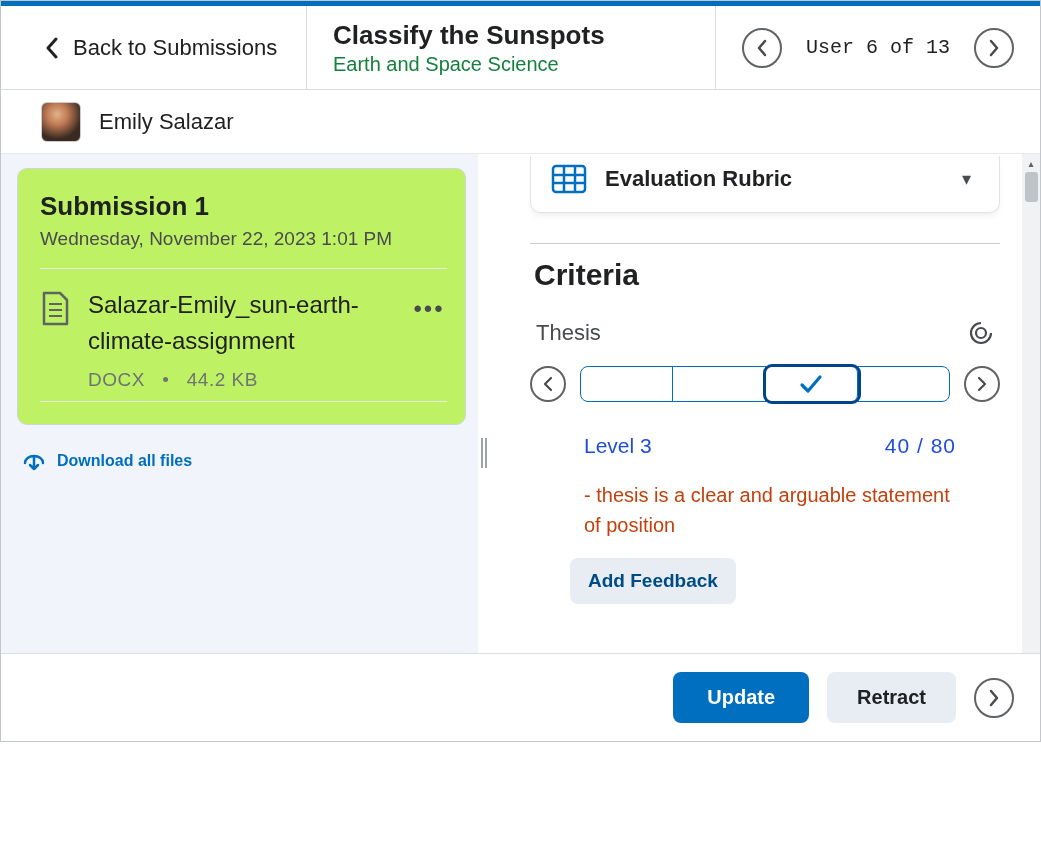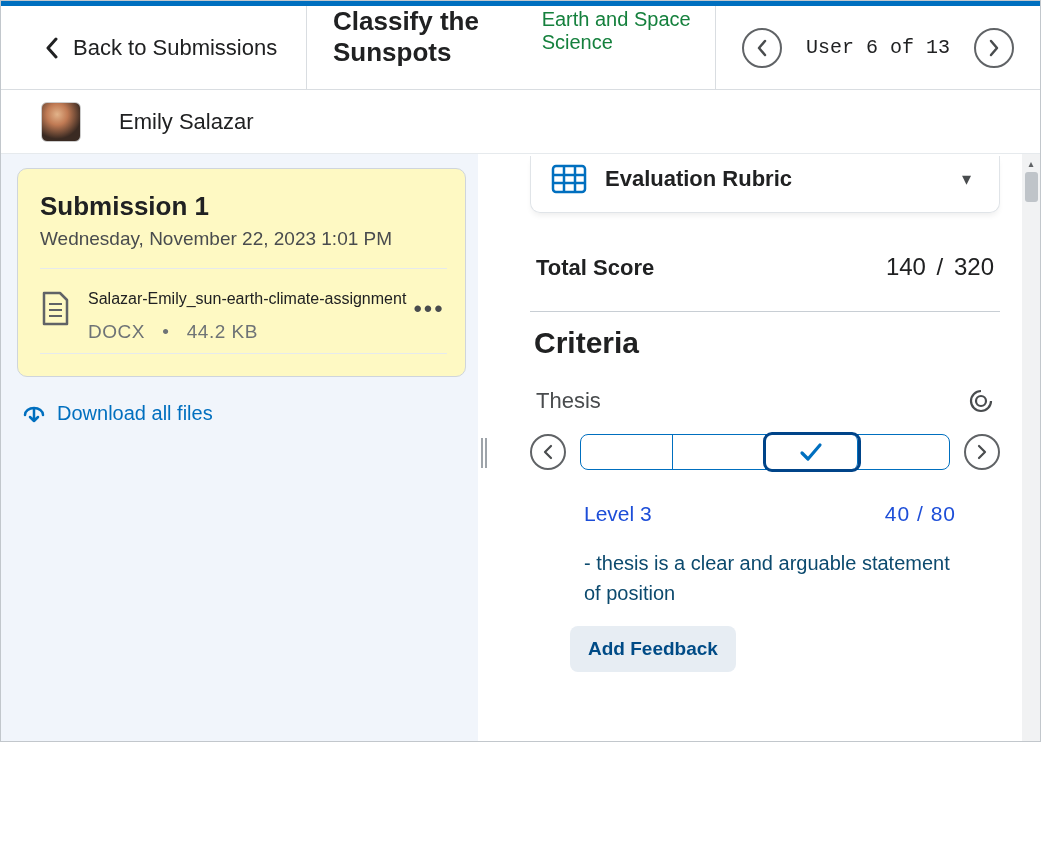--- a/index.html
+++ b/index.html
@@ -4,44 +4,44 @@
   <style>
     * { box-sizing: border-box; margin: 0; padding: 0; }
     html, body { width: 1041px; height: 841px; font-family: -apple-system, BlinkMacSystemFont, "Segoe UI", Arial, sans-serif; color: #202122; background: #fff; }
     .frame { width: 1041px; height: 742px; border: 1px solid #c2c7cc; position: relative; display:flex; flex-direction:column; overflow:hidden; }
     .topbar-blue { height: 5px; background: #006fbf; width: 100%; }
     
     .header-row { height: 84px; display:flex; align-items:stretch; border-bottom: 1px solid #d9dde1; }
     .back-cell { flex: 0 0 306px; display:flex; align-items:center; border-right: 1px solid #d9dde1; padding-left: 44px; cursor:pointer; }
     .back-chevron { width: 14px; height: 22px; margin-right: 14px; }
     .back-text { font-size: 22px; font-weight: 400; color:#202122; }
-    .title-cell { flex:1; display:flex; flex-direction:row; justify-content:center; padding-left: 26px; border-right: 1px solid #d9dde1; }
+    .title-cell { flex:1; display:flex; flex-direction:column; justify-content:center; padding-left: 26px; border-right: 1px solid #d9dde1; }
     .title-main { font-size: 26px; font-weight: 700; }
     .title-sub { font-size: 20px; font-weight: 400; color:#15803d; margin-top:2px; }
     .pager-cell { flex:0 0 324px; display:flex; align-items:center; justify-content:space-between; padding: 0 26px; }
     .circle-btn { width:40px; height:40px; border-radius:50%; border:2px solid #606366; display:flex; align-items:center; justify-content:center; cursor:pointer; background:#fff; }
     .pager-label { font-size: 20px; font-weight:400;font-family:Liberation Mono, monospace; }
     
-    .student-row { height: 64px; display:flex; align-items:center; padding-left:40px; border-bottom: 1px solid #e6eaed; gap: 20px; }
+    .student-row { height: 64px; display:flex; align-items:center; padding-left:40px; border-bottom: 1px solid #e6eaed; }
     .avatar { width:40px; height:40px; border-radius:6px; background: radial-gradient(circle at 40% 30%, #e2b38a 0%, #c07a54 30%, #3a2a22 70%); margin-right: 18px; border:1px solid #ccc; }
     .student-name { font-size: 22px; font-weight:400; }
     
     .main-split { flex:1; display:flex; min-height:0; position:relative; }
     .left-pane { flex:0 0 477px; background:#f1f5fb; padding: 14px 12px 0 16px; overflow:hidden; }
-    .submission-card { background:#fef9c3; border:1px solid #cfd5dc; border-radius:10px; padding: 22px 18px 18px 22px; }
+    .submission-card { background:#bef264; border:1px solid #cfd5dc; border-radius:10px; padding: 22px 18px 18px 22px; }
     .sub-title { font-size: 26px; font-weight:700; margin-bottom:6px; }
     .sub-date { font-size: 19px; color:#494c4e; font-weight:400; margin-bottom:18px; }
     .hr { height:1px; background:#e6eaed; margin: 0 0 4px 0; }
     .file-row { display:flex; align-items:flex-start; padding: 14px 0 10px 0; }
     .file-icon-wrap { flex:0 0 48px; display:flex; justify-content:flex-start; padding-top:4px; }
     .file-info { flex:1; }
-    .file-name { font-size:16px; color:#202122; line-height:1.5; }
+    .file-name { font-size:24px; color:#202122; line-height:1.5; }
     .file-meta { font-size:19px; color:#6e7376; margin-top:10px; letter-spacing:0.5px; }
     .file-menu { width:36px; text-align:center; font-size:24px; color:#494c4e; cursor:pointer; padding-top:8px; letter-spacing:2px; }
-    .download-link { display:flex; align-items:center; color:#006fbf; font-size:20px; font-weight:400; margin-top:24px; margin-left:4px; cursor:pointer;text-align:center; }
+    .download-link { display:flex; align-items:center; color:#006fbf; font-size:16px; font-weight:700; margin-top:24px; margin-left:4px; cursor:pointer;text-align:center; }
     .download-link svg { margin-right:10px; }
     
     .splitter { width:12px; background:transparent; position:relative; }
     .splitter-handle { position:absolute; left:3px; top:284px; width:6px; height:30px; border-left:2px solid #9ea4aa; border-right:2px solid #9ea4aa; }
     
     .right-pane { flex:1; position:relative; padding: 0 40px 0 40px; overflow:hidden; }
     .rubric-header-card { margin: 2px 0 0 0; border:1px solid #e0e4e8; border-radius:0 0 10px 10px; border-top:none; box-shadow: 0 4px 6px -2px rgba(0,0,0,0.08); padding: 8px 28px 18px 20px; display:flex; align-items:center; }
     .rubric-grid-icon { color:#006fbf; margin-right: 18px; flex-shrink:0; }
     .rubric-header-text { font-size:22px; font-weight:700; }
     .expand-caret { margin-left:auto; font-size:18px; color:#494c4e; }
@@ -58,21 +58,21 @@
     .level-row { display:flex; align-items:center; margin-top:20px; gap:14px; }
     .level-nav { width:36px; height:36px; border-radius:50%; border:2px solid #606366; display:flex; align-items:center; justify-content:center; cursor:pointer; flex-shrink:0; background:#fff; }
     .level-track { flex:1; display:flex; height:36px; border:1px solid #006fbf; border-radius:8px; overflow:visible; }
     .level-seg { flex:1; border-right:1px solid #006fbf; position:relative; cursor:pointer; display:flex; align-items:center; justify-content:center; }
     .level-seg:last-child { border-right:none; }
     .level-seg.selected { outline: 3px solid #004489; outline-offset: 0px; border-radius:6px; z-index:2; background:#fff; }
     .check { color:#006fbf; }
     .level-details-row { display:flex; justify-content:space-between; color:#1d4ed8; font-size:21px; margin-top:32px; padding: 0 44px 0 54px; }
     .level-name { }
     .level-score { letter-spacing:1px; }
-    .criterion-desc { font-size:20px; color:#0c4a6e; line-height:1.5; margin-top:22px; padding: 0 44px 0 54px; }
+    .criterion-desc { font-size:20px; color:#c2410c; line-height:1.5; margin-top:22px; padding: 0 44px 0 54px; }
     .add-feedback-btn { display:inline-block; background:#e7edf3; color:#004b86; font-size:19px; font-weight:700; border:none; border-radius:8px; padding: 12px 18px; margin: 18px 0 0 40px; cursor:pointer; }
     
     .right-scroll { position:absolute; right:0; top:0; width:18px; height:100%; background:#f1f2f3; }
     .scroll-up, .scroll-down { height:18px; display:flex; align-items:center; justify-content:center; font-size:10px; color:#606366; }
     .scroll-thumb { position:absolute; top:18px; right:2px; width:13px; height:30px; background:#bfc4c9; border-radius:3px; }
     
     .footer { height:88px; border-top:1px solid #d9dde1; display:flex; align-items:center; justify-content:flex-end; padding-right: 26px; gap:18px; }
     .btn-primary { background:#006fbf; color:#fff; font-size:20px; font-weight:700; border:none; border-radius:8px; padding: 14px 34px; cursor:pointer; }
     .btn-secondary { background:#e7edf3; color:#202122; font-size:20px; font-weight:700; border:none; border-radius:8px; padding: 14px 30px; cursor:pointer; }
     .footer .circle-btn { width:40px; height:40px; }
@@ -162,26 +162,20 @@
           <rect x="2" y="2" width="32" height="26" rx="3" fill="none" stroke="#006fbf" stroke-width="2.5"></rect>
           <line x1="2" y1="11" x2="34" y2="11" stroke="#006fbf" stroke-width="2.5"></line>
           <line x1="2" y1="19" x2="34" y2="19" stroke="#006fbf" stroke-width="2.5"></line>
           <line x1="13" y1="2" x2="13" y2="28" stroke="#006fbf" stroke-width="2.5"></line>
           <line x1="24" y1="2" x2="24" y2="28" stroke="#006fbf" stroke-width="2.5"></line>
         </svg>
         <span class="rubric-header-text">Evaluation Rubric</span>
         <span class="expand-caret">▾</span>
       </div>
 
-      <div class="score-row">
-        <span class="score-label">Total Score</span>
-        <span class="score-value">
-          <span>140</span><span class="slash"> / </span><span>320</span>
-        </span>
-      </div>
 
       <div class="divider"></div>
 
       <div class="criteria-title">Criteria</div>
 
       <div class="criterion-name-row">
         <span class="criterion-name">Thesis</span>
         <svg class="target-icon" width="26" height="26" viewBox="0 0 26 26">
           <circle cx="13" cy="13" r="10" fill="none" stroke="currentColor" stroke-width="2.2"></circle>
           <circle cx="13" cy="13" r="5" fill="none" stroke="currentColor" stroke-width="2.2"></circle>
@@ -227,13 +221,22 @@
       
 
       
       <div class="right-scroll">
         <div class="scroll-up">▴</div>
         <div class="scroll-thumb"></div>
       </div>
     </div>
   </div>
 
+  <div class="footer">
+    <button class="btn-primary">Update</button>
+    <button class="btn-secondary">Retract</button>
+    <div class="circle-btn">
+      <svg width="14" height="20" viewBox="0 0 14 20">
+          <path d="M4 3 L10 10 L4 17" stroke="#494c4e" stroke-width="2.5" fill="none" stroke-linecap="round" stroke-linejoin="round"></path>
+        </svg>
+    </div>
+  </div>
 </div>
 
 </body></html>

